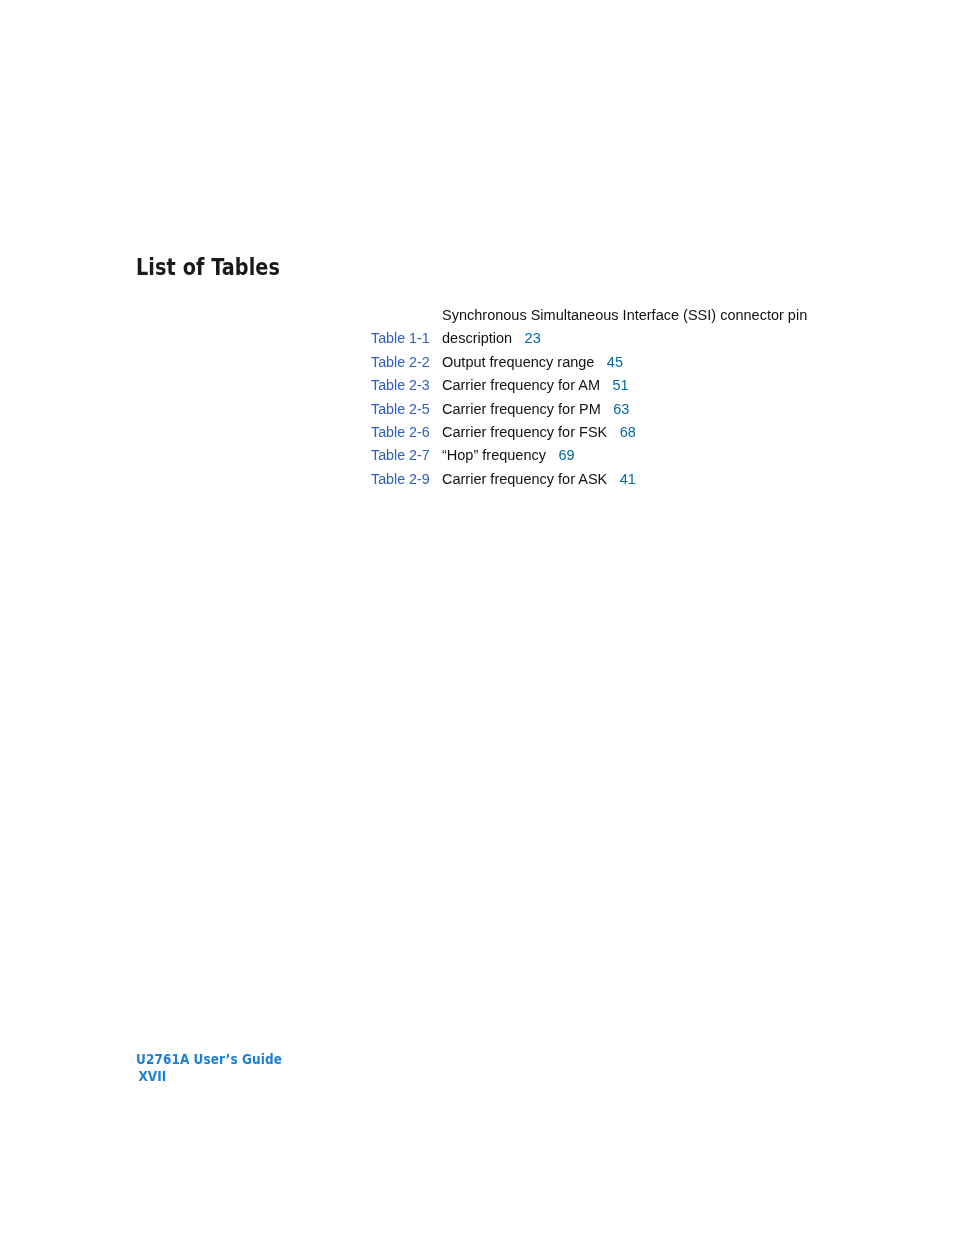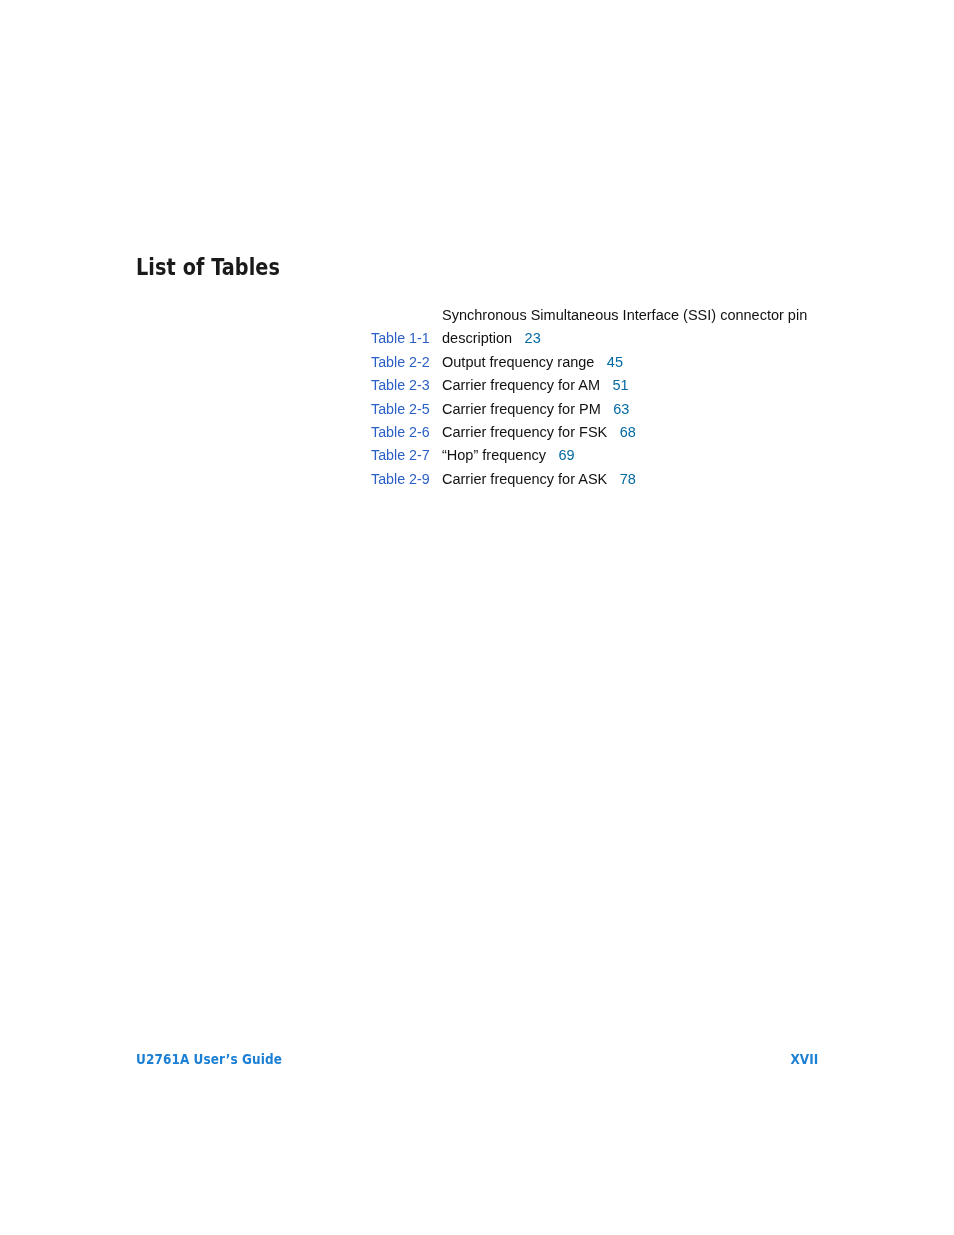--- a/index.html
+++ b/index.html
@@ -90,20 +90,21 @@
     right: 136px;
     top: 1050px;
     display: flex;
     justify-content: space-between;
     align-items: baseline;
     font-family: "DejaVu Sans Condensed", "Liberation Sans Narrow", "Liberation Sans", sans-serif;
     font-weight: bold;
     font-size: 14.6px;
     color: #1b7fd4;
     letter-spacing: 0.1px;
+    flex-direction: column;
   }
   .footer-left {
     transform: scaleX(0.92);
     transform-origin: left top;
     white-space: nowrap;
   }
   .footer-right {
     transform: scaleX(0.92);
     transform-origin: right top;
     white-space: nowrap;
@@ -136,21 +137,21 @@
       <div class="toc-entry">
         <span class="toc-label">Table 2-6</span>
         <span class="toc-body"><span class="toc-desc">Carrier frequency for FSK</span><span class="toc-gap"></span><span class="toc-page">68</span></span>
       </div>
       <div class="toc-entry">
         <span class="toc-label">Table 2-7</span>
         <span class="toc-body"><span class="toc-desc">“Hop” frequency</span><span class="toc-gap"></span><span class="toc-page">69</span></span>
       </div>
       <div class="toc-entry">
         <span class="toc-label">Table 2-9</span>
-        <span class="toc-body"><span class="toc-desc">Carrier frequency for ASK</span><span class="toc-gap"></span><span class="toc-page">78</span></span>
+        <span class="toc-body"><span class="toc-desc">Carrier frequency for ASK</span><span class="toc-gap"></span><span class="toc-page">41</span></span>
       </div>
     </div>
 
   <div class="footer">
     <span class="footer-left">U2761A User’s Guide</span>
     <span class="footer-right">XVII</span>
   </div>
 
 </div>
 

